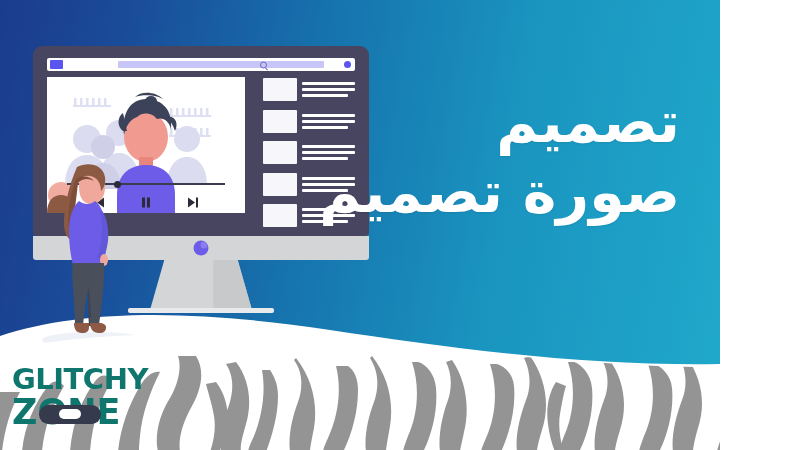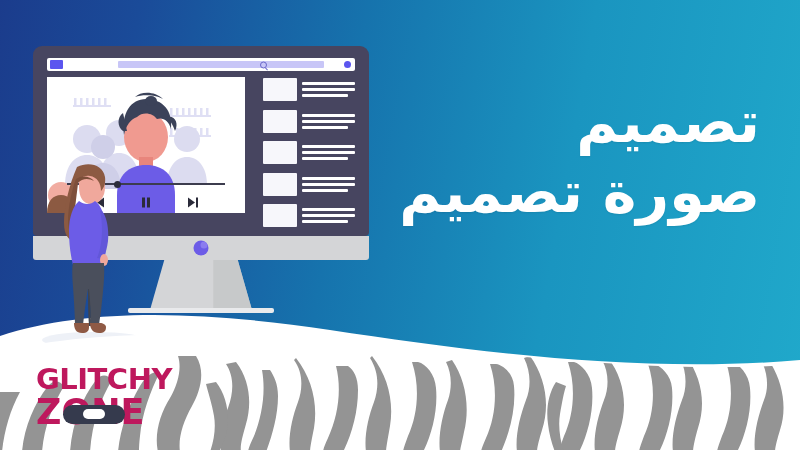--- a/index.html
+++ b/index.html
@@ -1,21 +1,21 @@
 <!DOCTYPE html>
 <html><head>
 <meta charset="utf-8">
 <style>
   html,body{margin:0;padding:0;}
   body{
     width:800px;height:450px;overflow:hidden;
     font-family:"DejaVu Sans","Liberation Sans",sans-serif;
     background:#ffffff;
   }
-  #stage{position:relative;width:800px;height:450px;overflow:hidden;}
+  #stage{position:relative;width:720px;height:450px;overflow:hidden;}
 
   
   .bg-gradient{
     position:absolute;inset:0;
     background:linear-gradient(100deg,#1b3c8c 0%,#1a4b99 16%,#1673ad 42%,#1a95c0 68%,#20a9cb 100%);
   }
 
   
   .ground-svg{position:absolute;left:0;top:0;width:800px;height:450px;}
 
@@ -122,21 +122,21 @@
     text-align:right;direction:rtl;color:#ffffff;
     font-weight:bold;line-height:1.22;
     letter-spacing:0px;
   }
   .headline .line{
     display:block;font-size:57px;
     text-shadow:0 1px 2px rgba(0,0,0,.08);
   }
 
   
-  .logo{position:absolute;left:36px;top:366px;width:170px;color:#be185d;}
+  .logo{position:absolute;left:12px;top:366px;width:170px;color:#0f766e;}
   .logo-row1{
     font-size:29px;font-weight:bold;letter-spacing:-0.5px;line-height:0.95;
     display:block;
   }
   .logo-row2{
     position:relative;font-size:35px;font-weight:bold;letter-spacing:0px;line-height:0.98;
     display:block;margin-top:1px;
   }
   .logo-pill{
     position:absolute;left:27px;top:10px;width:62px;height:19px;

